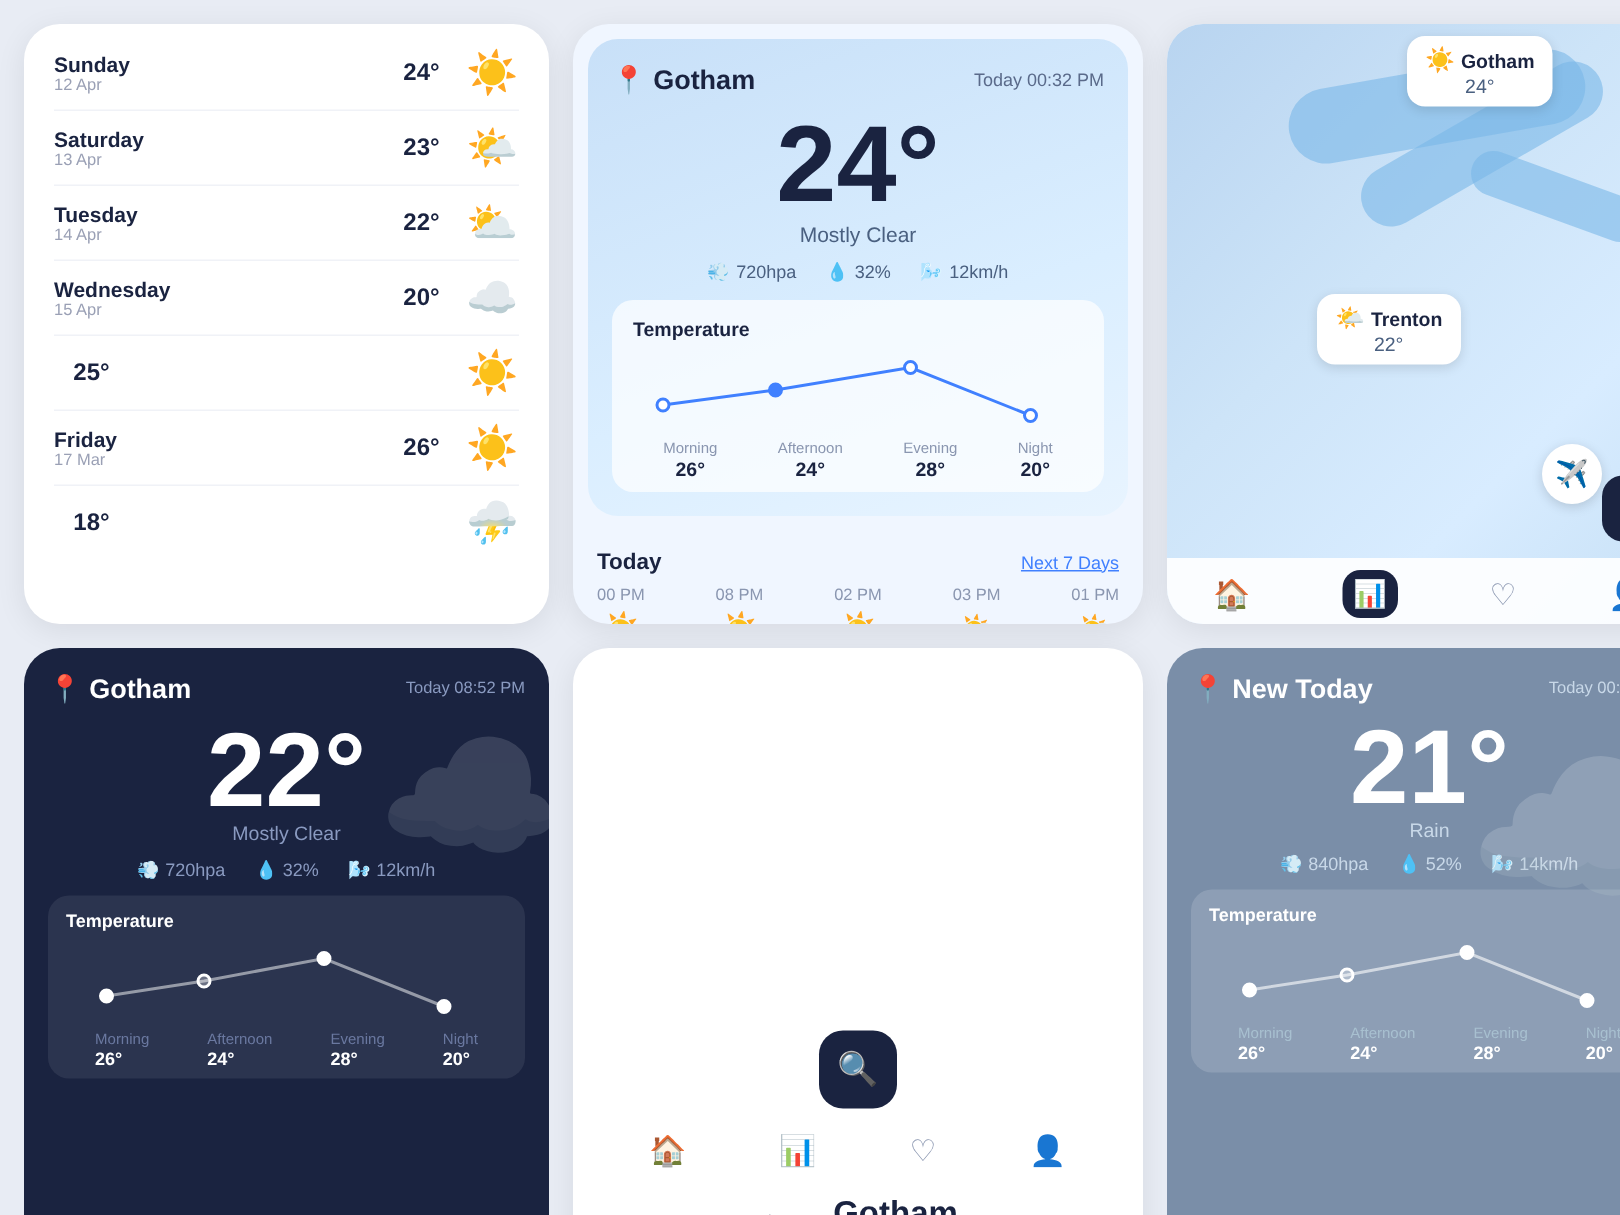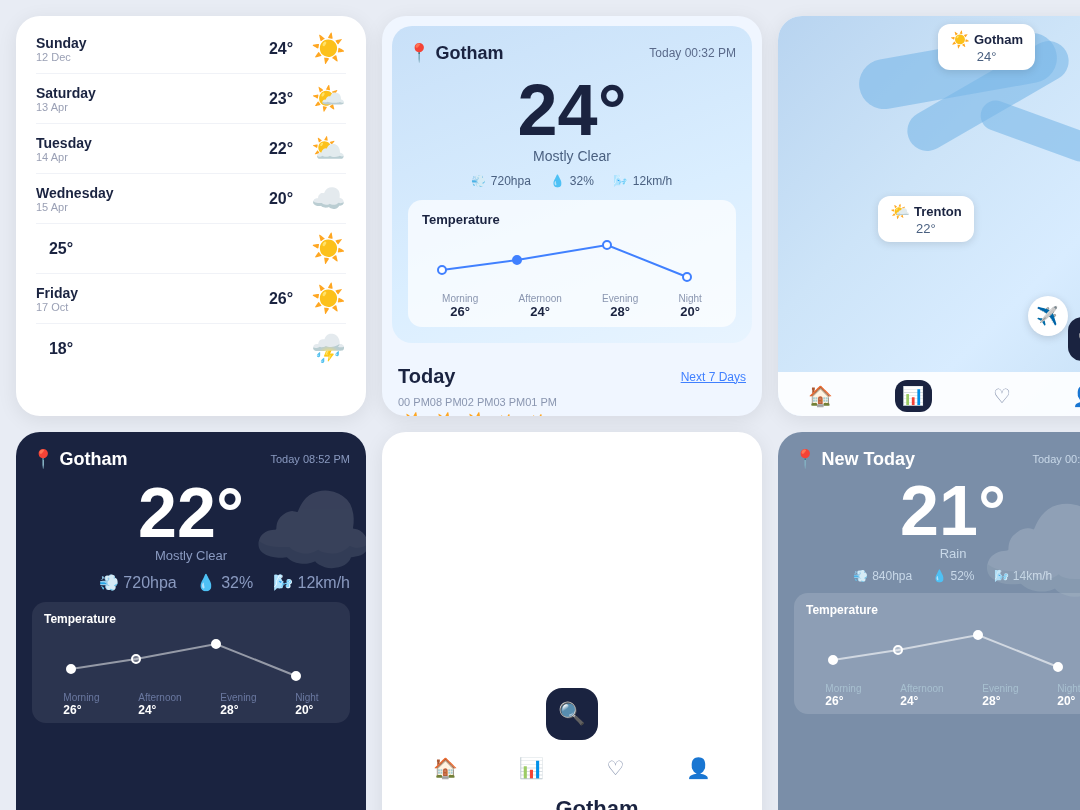--- a/index.html
+++ b/index.html
@@ -71,23 +71,23 @@
     .chart-title { font-size: 13px; font-weight: 600; color: #1a2340; margin-bottom: 8px; }
     .chart-svg { width: 100%; }
     .chart-labels { display: flex; justify-content: space-around; margin-top: 4px; }
     .chart-label { text-align: center; }
     .chart-label-time { font-size: 10px; color: #8a96b0; }
     .chart-label-temp { font-size: 13px; font-weight: 700; color: #1a2340; }
 
     
     .today-section { padding: 12px 16px 8px; }
     .today-header { display: flex; justify-content: space-between; align-items: center; margin-bottom: 8px; }
-    .today-title { font-size: 20px; font-weight: 700; color: #1a2340; }
+    .today-title { font-size: 15px; font-weight: 700; color: #1a2340; }
     .today-link { font-size: 12px; color: #4080ff; text-decoration: underline; cursor: pointer; }
-    .today-hours { display: flex; justify-content: flex-start; }
+    .today-hours { display: flex; justify-content: space-between; }
     .today-hour { display: flex; flex-direction: column; align-items: center; gap: 4px; }
     .today-hour-time { font-size: 11px; color: #8a96b0; }
     .today-hour-icon { font-size: 22px; }
     .nav-icon { font-size: 20px; color: #8a96b0; cursor: pointer; }
     .nav-icon.active-nav { background: #1a2340; border-radius: 12px; padding: 6px 8px; font-size: 18px; color: #fff; }
 
     
     .map-card {
       position: relative;
       overflow: hidden;
@@ -147,21 +147,21 @@
     .dark-datetime { font-size: 11px; color: #8a9ac0; }
     .dark-cloud-bg {
       position: absolute;
       top: 40px; right: -10px;
       font-size: 100px;
       opacity: 0.15;
       color: #fff;
     }
     .dark-big-temp { font-size: 70px; font-weight: 800; color: #fff; line-height: 1; }
     .dark-condition { font-size: 13px; color: #8a9ac0; text-align: center; margin-bottom: 10px; }
-    .dark-stats { display: flex; justify-content: flex-end; gap: 20px; font-size: 16px; color: #8a9ac0; margin-bottom: 10px; }
+    .dark-stats { display: flex; justify-content: center; gap: 20px; font-size: 12px; color: #8a9ac0; margin-bottom: 10px; }
     .dark-chart-box {
       background: rgba(255,255,255,0.08);
       border-radius: 14px;
       padding: 10px 12px 6px;
     }
     .dark-chart-title { font-size: 12px; font-weight: 600; color: #fff; margin-bottom: 8px; }
     .dark-chart-labels { display: flex; justify-content: space-around; margin-top: 4px; }
     .dark-label-time { font-size: 10px; color: #6a78a0; }
     .dark-label-temp { font-size: 12px; font-weight: 700; color: #fff; }
 
@@ -228,21 +228,21 @@
     .temp-dot { r: 4; }
   </style>
 </head>
 <body>
 
 <div class="card forecast-card">
   <div id="forecast-rows">
       <div class="forecast-row">
       <div class="forecast-day">
         <div class="forecast-day-name">Sunday</div>
-        <div class="forecast-date">12 Dec</div>
+        <div class="forecast-date">12 Apr</div>
       </div>
       <div class="forecast-temp">24°</div>
       <div class="forecast-icon">☀️</div>
     </div>
       <div class="forecast-row">
       <div class="forecast-day">
         <div class="forecast-day-name">Saturday</div>
         <div class="forecast-date">13 Apr</div>
       </div>
       <div class="forecast-temp">23°</div>
@@ -264,21 +264,21 @@
       <div class="forecast-temp">20°</div>
       <div class="forecast-icon">☁️</div>
     </div>
       <div class="forecast-row">
       <div class="forecast-temp">25°</div>
       <div class="forecast-icon">☀️</div>
     </div>
       <div class="forecast-row">
       <div class="forecast-day">
         <div class="forecast-day-name">Friday</div>
-        <div class="forecast-date">17 Oct</div>
+        <div class="forecast-date">17 Mar</div>
       </div>
       <div class="forecast-temp">26°</div>
       <div class="forecast-icon">☀️</div>
     </div>
       <div class="forecast-row">
       <div class="forecast-temp">18°</div>
       <div class="forecast-icon">⛈️</div>
     </div>
     </div>
 </div>

